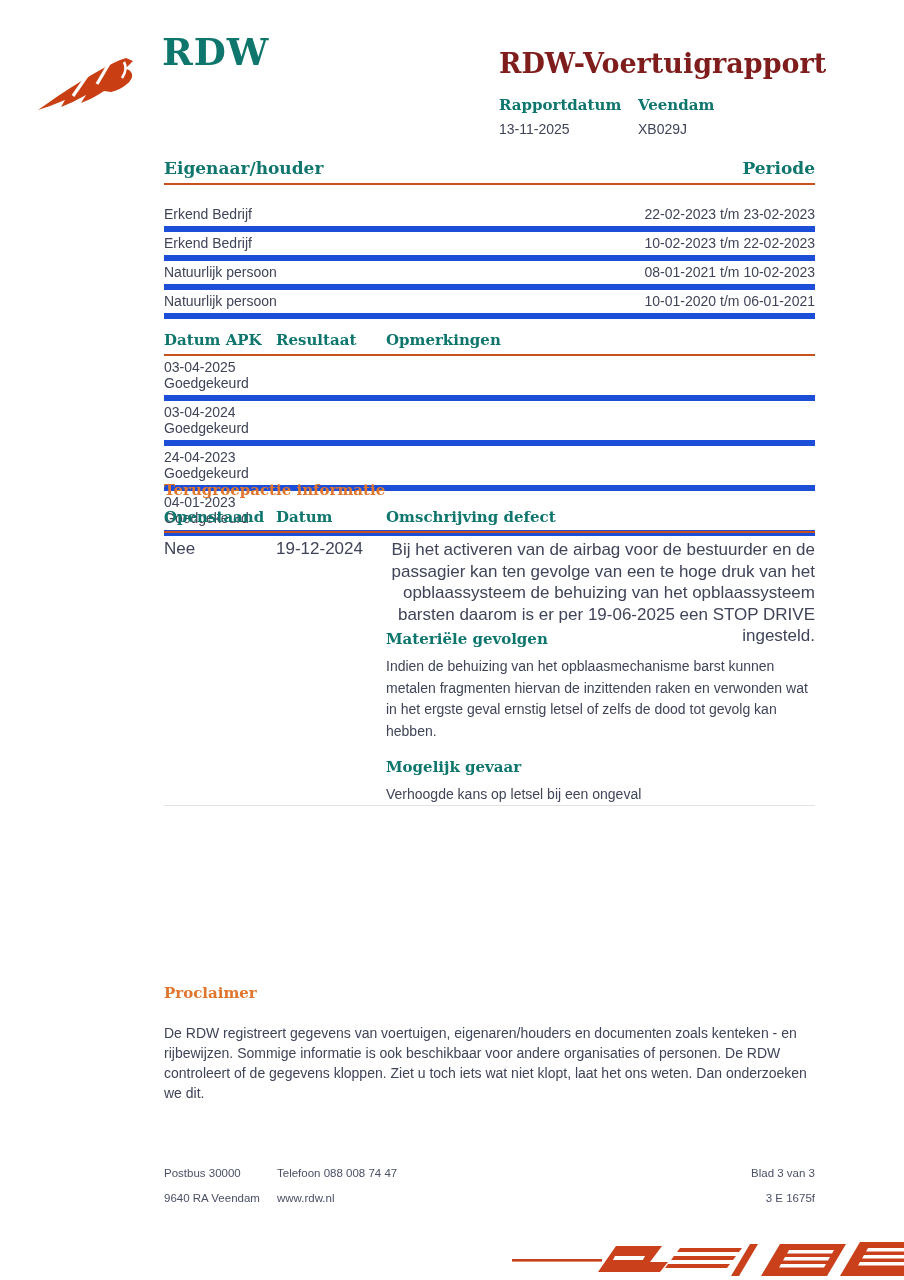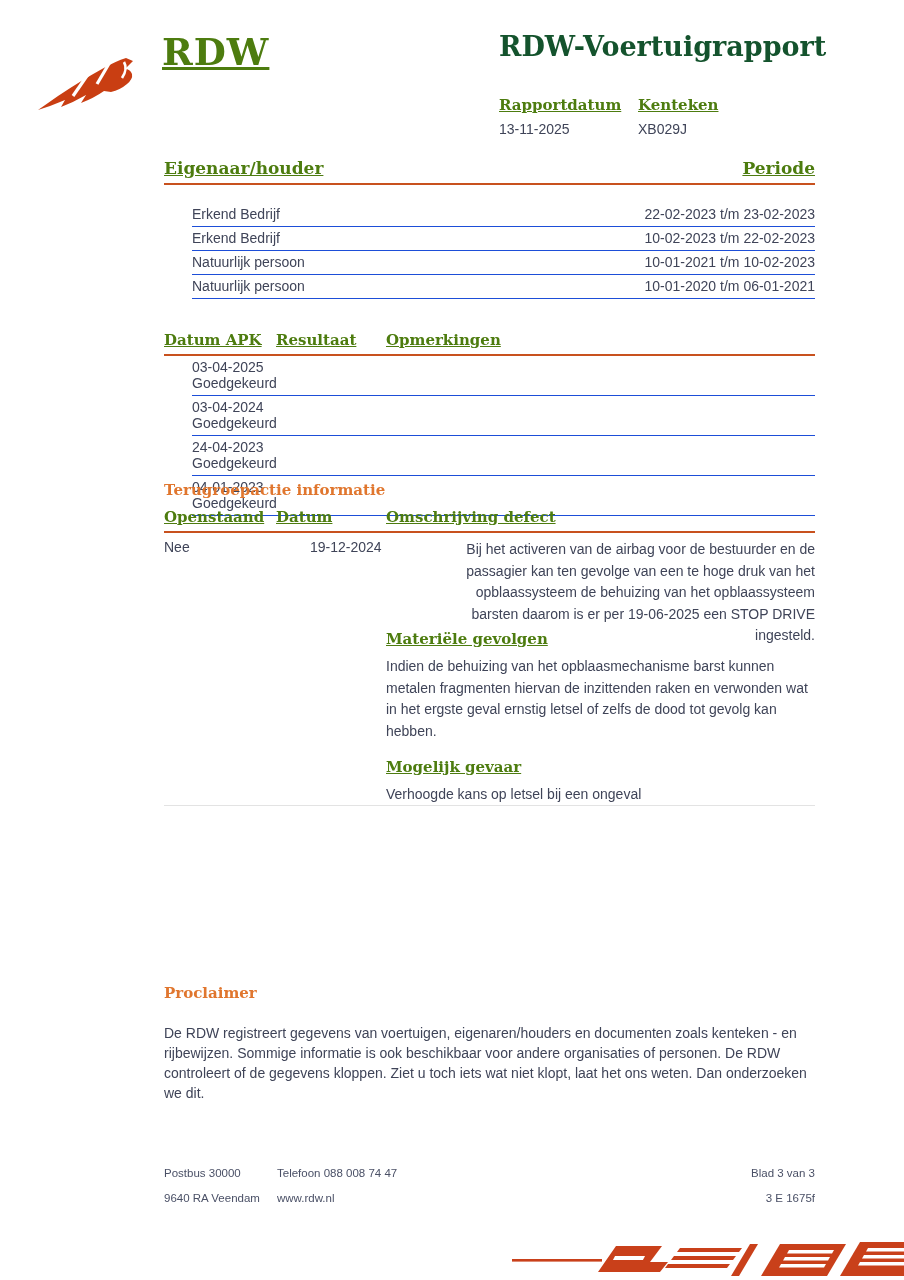--- a/index.html
+++ b/index.html
@@ -9,71 +9,70 @@
     width: 904px;
     height: 1280px;
     background: #ffffff;
     font-family: "Liberation Sans", sans-serif;
     color: #3f4458;
     overflow: hidden;
   }
   .slab {
     font-family: "DejaVu Serif", serif;
     font-weight: 700;
-    color: #4d7c0f;
-    text-decoration: underline;
+    color: #0f766e;
   }
   .orange-heading {
     font-family: "DejaVu Serif", serif;
     font-weight: 700;
     color: #e0762e;
     font-size: 15px;
   }
   
   .logo-mark { position: absolute; left: 36px; top: 50px; }
   .logo-text {
     position: absolute; left: 162px; top: 30px;
     font-size: 37px; letter-spacing: 1px;
   }
   .doc-title {
-    position: absolute; left: 499px; top: 31px;
+    position: absolute; left: 499px; top: 48px;
     font-family: "DejaVu Serif", serif;
     font-weight: 700;
-    color: #14532d;
+    color: #7f1d1d;
     font-size: 27px;
     white-space: nowrap;
   }
   .meta { position: absolute; left: 499px; top: 96px; display: flex; }
   .meta-col { width: 139px; }
   .meta-label { font-size: 15px; }
   .meta-value { font-size: 14px; margin-top: 7px; }
 
   
   .section { position: absolute; left: 164px; width: 651px; }
   .orange-rule { height: 2px; background: #c8511e; margin-top: 5px; }
-  .grey-row { border-bottom: 1px solid #1d4ed8; margin-left: 28px; }
+  .grey-row { border-bottom: 6px solid #1d4ed8; }
   .sec-head-row { display: flex; justify-content: space-between; }
   .sec-head-row .slab { font-size: 17px; }
 
   
   .owner-rows { margin-top: 19px; font-size: 14px; }
   .owner-row { display: flex; justify-content: space-between; padding: 2px 0 4px 0; }
   .owner-row + .owner-row { margin-top: 1px; }
 
   
   .cols-head { display: flex; margin-top: 9px; align-items: flex-end; }
   .cols-head .slab { font-size: 15px; }
   .c1 { width: 112px; flex: none; }
   .c2 { width: 110px; flex: none; }
   .c3 { flex: 1; }
   .tbl-rows { font-size: 14px; }
   .tbl-row { display: flex; padding: 3px 0 4px 0; flex-direction: column; }
 
   
-  .recall-row { display: flex; font-size: 14px; margin-top: 6px; gap: 34px; }
+  .recall-row { display: flex; font-size: 17px; margin-top: 6px; }
   .recall-desc { line-height: 21.5px; text-align: right; }
   .sub-block { position: absolute; left: 386px; width: 432px; }
   .sub-title { font-size: 15px; }
   .sub-text { font-size: 14px; line-height: 21.5px; margin-top: 8px; }
   .end-rule { position: absolute; left: 164px; top: 805px; width: 651px; height: 1px; background: #e3e3e3; }
 
   
   .proclaimer { position: absolute; left: 164px; top: 984px; width: 658px; }
   .proclaimer-text { font-size: 14px; line-height: 20px; margin-top: 21px; }
 
@@ -101,21 +100,21 @@
   <div class="logo-text slab">RDW</div>
 
   <div class="doc-title">RDW-Voertuigrapport</div>
 
   <div class="meta">
     <div class="meta-col">
       <div class="meta-label slab">Rapportdatum</div>
       <div class="meta-value">13-11-2025</div>
     </div>
     <div class="meta-col">
-      <div class="meta-label slab">Kenteken</div>
+      <div class="meta-label slab">Veendam</div>
       <div class="meta-value">XB029J</div>
     </div>
   </div>
 
   <div class="section" style="top:158px">
     <div class="sec-head-row">
       <span class="slab">Eigenaar/houder</span>
       <span class="slab">Periode</span>
     </div>
     <div class="orange-rule"></div>
@@ -123,21 +122,21 @@
       <div class="owner-row grey-row">
         <span>Erkend Bedrijf</span>
         <span>22-02-2023 t/m 23-02-2023</span>
       </div>
       <div class="owner-row grey-row">
         <span>Erkend Bedrijf</span>
         <span>10-02-2023 t/m 22-02-2023</span>
       </div>
       <div class="owner-row grey-row">
         <span>Natuurlijk persoon</span>
-        <span>10-01-2021 t/m 10-02-2023</span>
+        <span>08-01-2021 t/m 10-02-2023</span>
       </div>
       <div class="owner-row grey-row">
         <span>Natuurlijk persoon</span>
         <span>10-01-2020 t/m 06-01-2021</span>
       </div>
     </div>
   </div>
 
   <div class="section" style="top:322px">
     <div class="cols-head">

